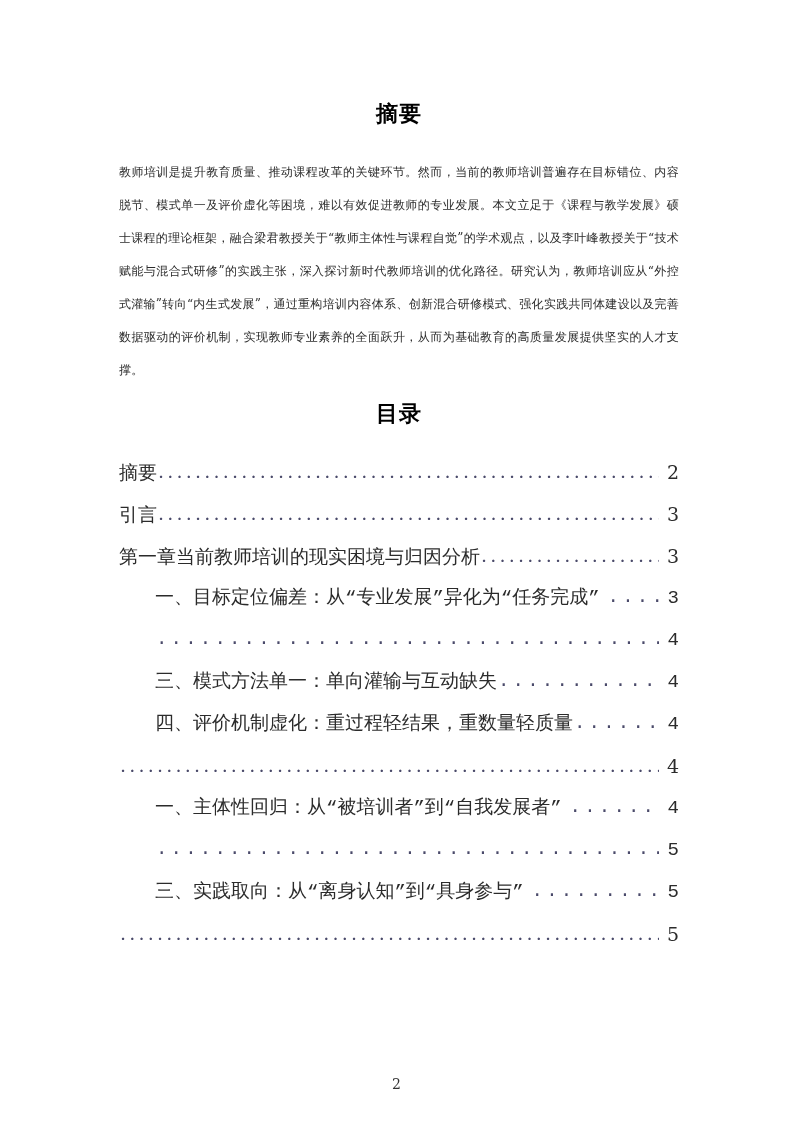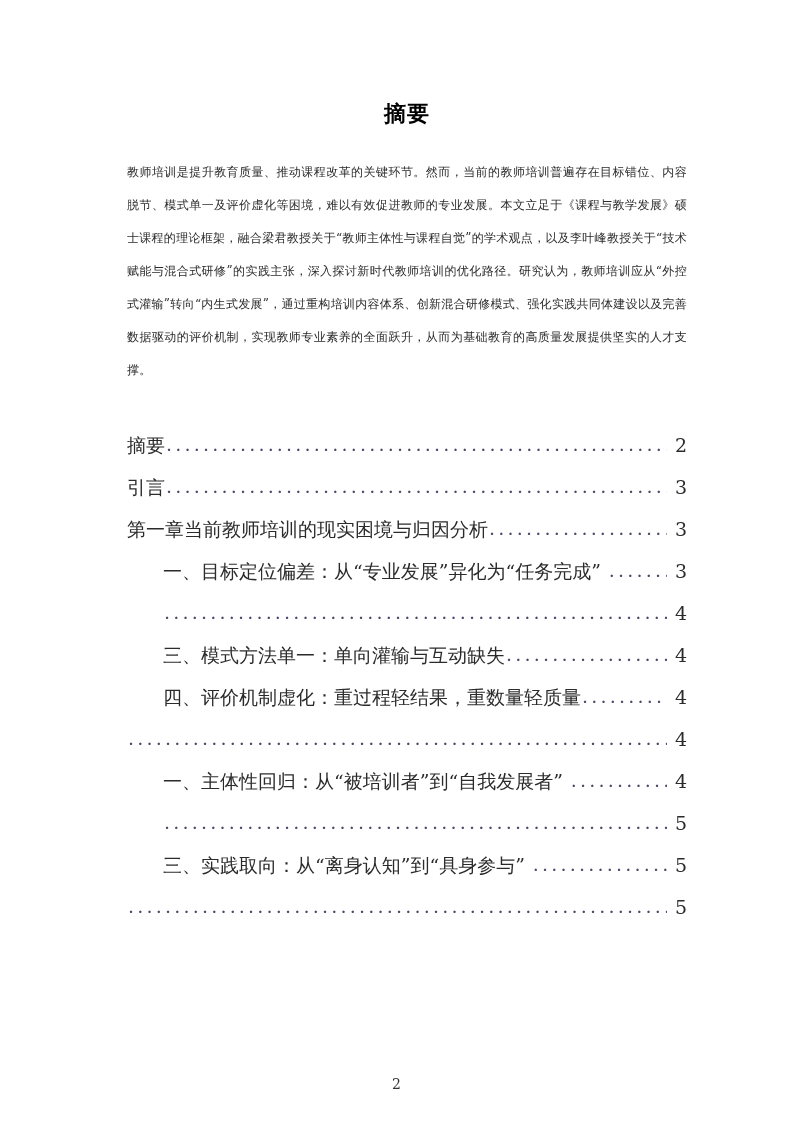--- a/index.html
+++ b/index.html
@@ -17,21 +17,20 @@
     height: 1122px;
     background: #ffffff;
     overflow: hidden;
     box-sizing: border-box;
   }
   .content {
     position: absolute;
     left: 119px;
     top: 0;
     width: 560px;
-    margin-left: 8px;
   }
 
   
   .doc-heading {
     text-align: center;
     font-weight: bold;
     font-size: 22px;
     letter-spacing: 1px;
     line-height: 1.2;
     color: #000000;
@@ -58,20 +57,21 @@
     display: flex;
     align-items: baseline;
     font-size: 19px;
     line-height: 42px;
     height: 42px;
     color: #2b2b2b;
     white-space: nowrap;
   }
   .toc-entry.level-2 {
     padding-left: 36px;
+    font-family: Liberation Mono, monospace;
   }
   .toc-title {
     flex: 0 0 auto;
   }
   .toc-leader {
     flex: 1 1 auto;
     overflow: hidden;
     margin: 0 2px 0 1px;
     color: #4a4a6a;
     font-size: 19px;
@@ -109,20 +109,21 @@
 
 <div class="page">
   <div class="content">
 
     <div id="abstract-heading-wrap">
       <div class="doc-heading">摘要</div>
       <div class="abstract-body">教师培训是提升教育质量、推动课程改革的关键环节。然而，当前的教师培训普遍存在目标错位、内容脱节、模式单一及评价虚化等困境，难以有效促进教师的专业发展。本文立足于《课程与教学发展》硕士课程的理论框架，融合梁君教授关于“教师主体性与课程自觉”的学术观点，以及李叶峰教授关于“技术赋能与混合式研修”的实践主张，深入探讨新时代教师培训的优化路径。研究认为，教师培训应从“外控式灌输”转向“内生式发展”，通过重构培训内容体系、创新混合研修模式、强化实践共同体建设以及完善数据驱动的评价机制，实现教师专业素养的全面跃升，从而为基础教育的高质量发展提供坚实的人才支撑。</div>
     </div>
 
     <div id="toc-heading-wrap">
+      <div class="doc-heading">目录</div>
       <div class="toc" id="toc-list">
           <div class="toc-entry">
             <span class="toc-title">摘要</span>
             <span class="toc-leader"></span>
             <span class="toc-page">2</span>
           </div>
           <div class="toc-entry">
             <span class="toc-title">引言</span>
             <span class="toc-leader"></span>
             <span class="toc-page">3</span>

